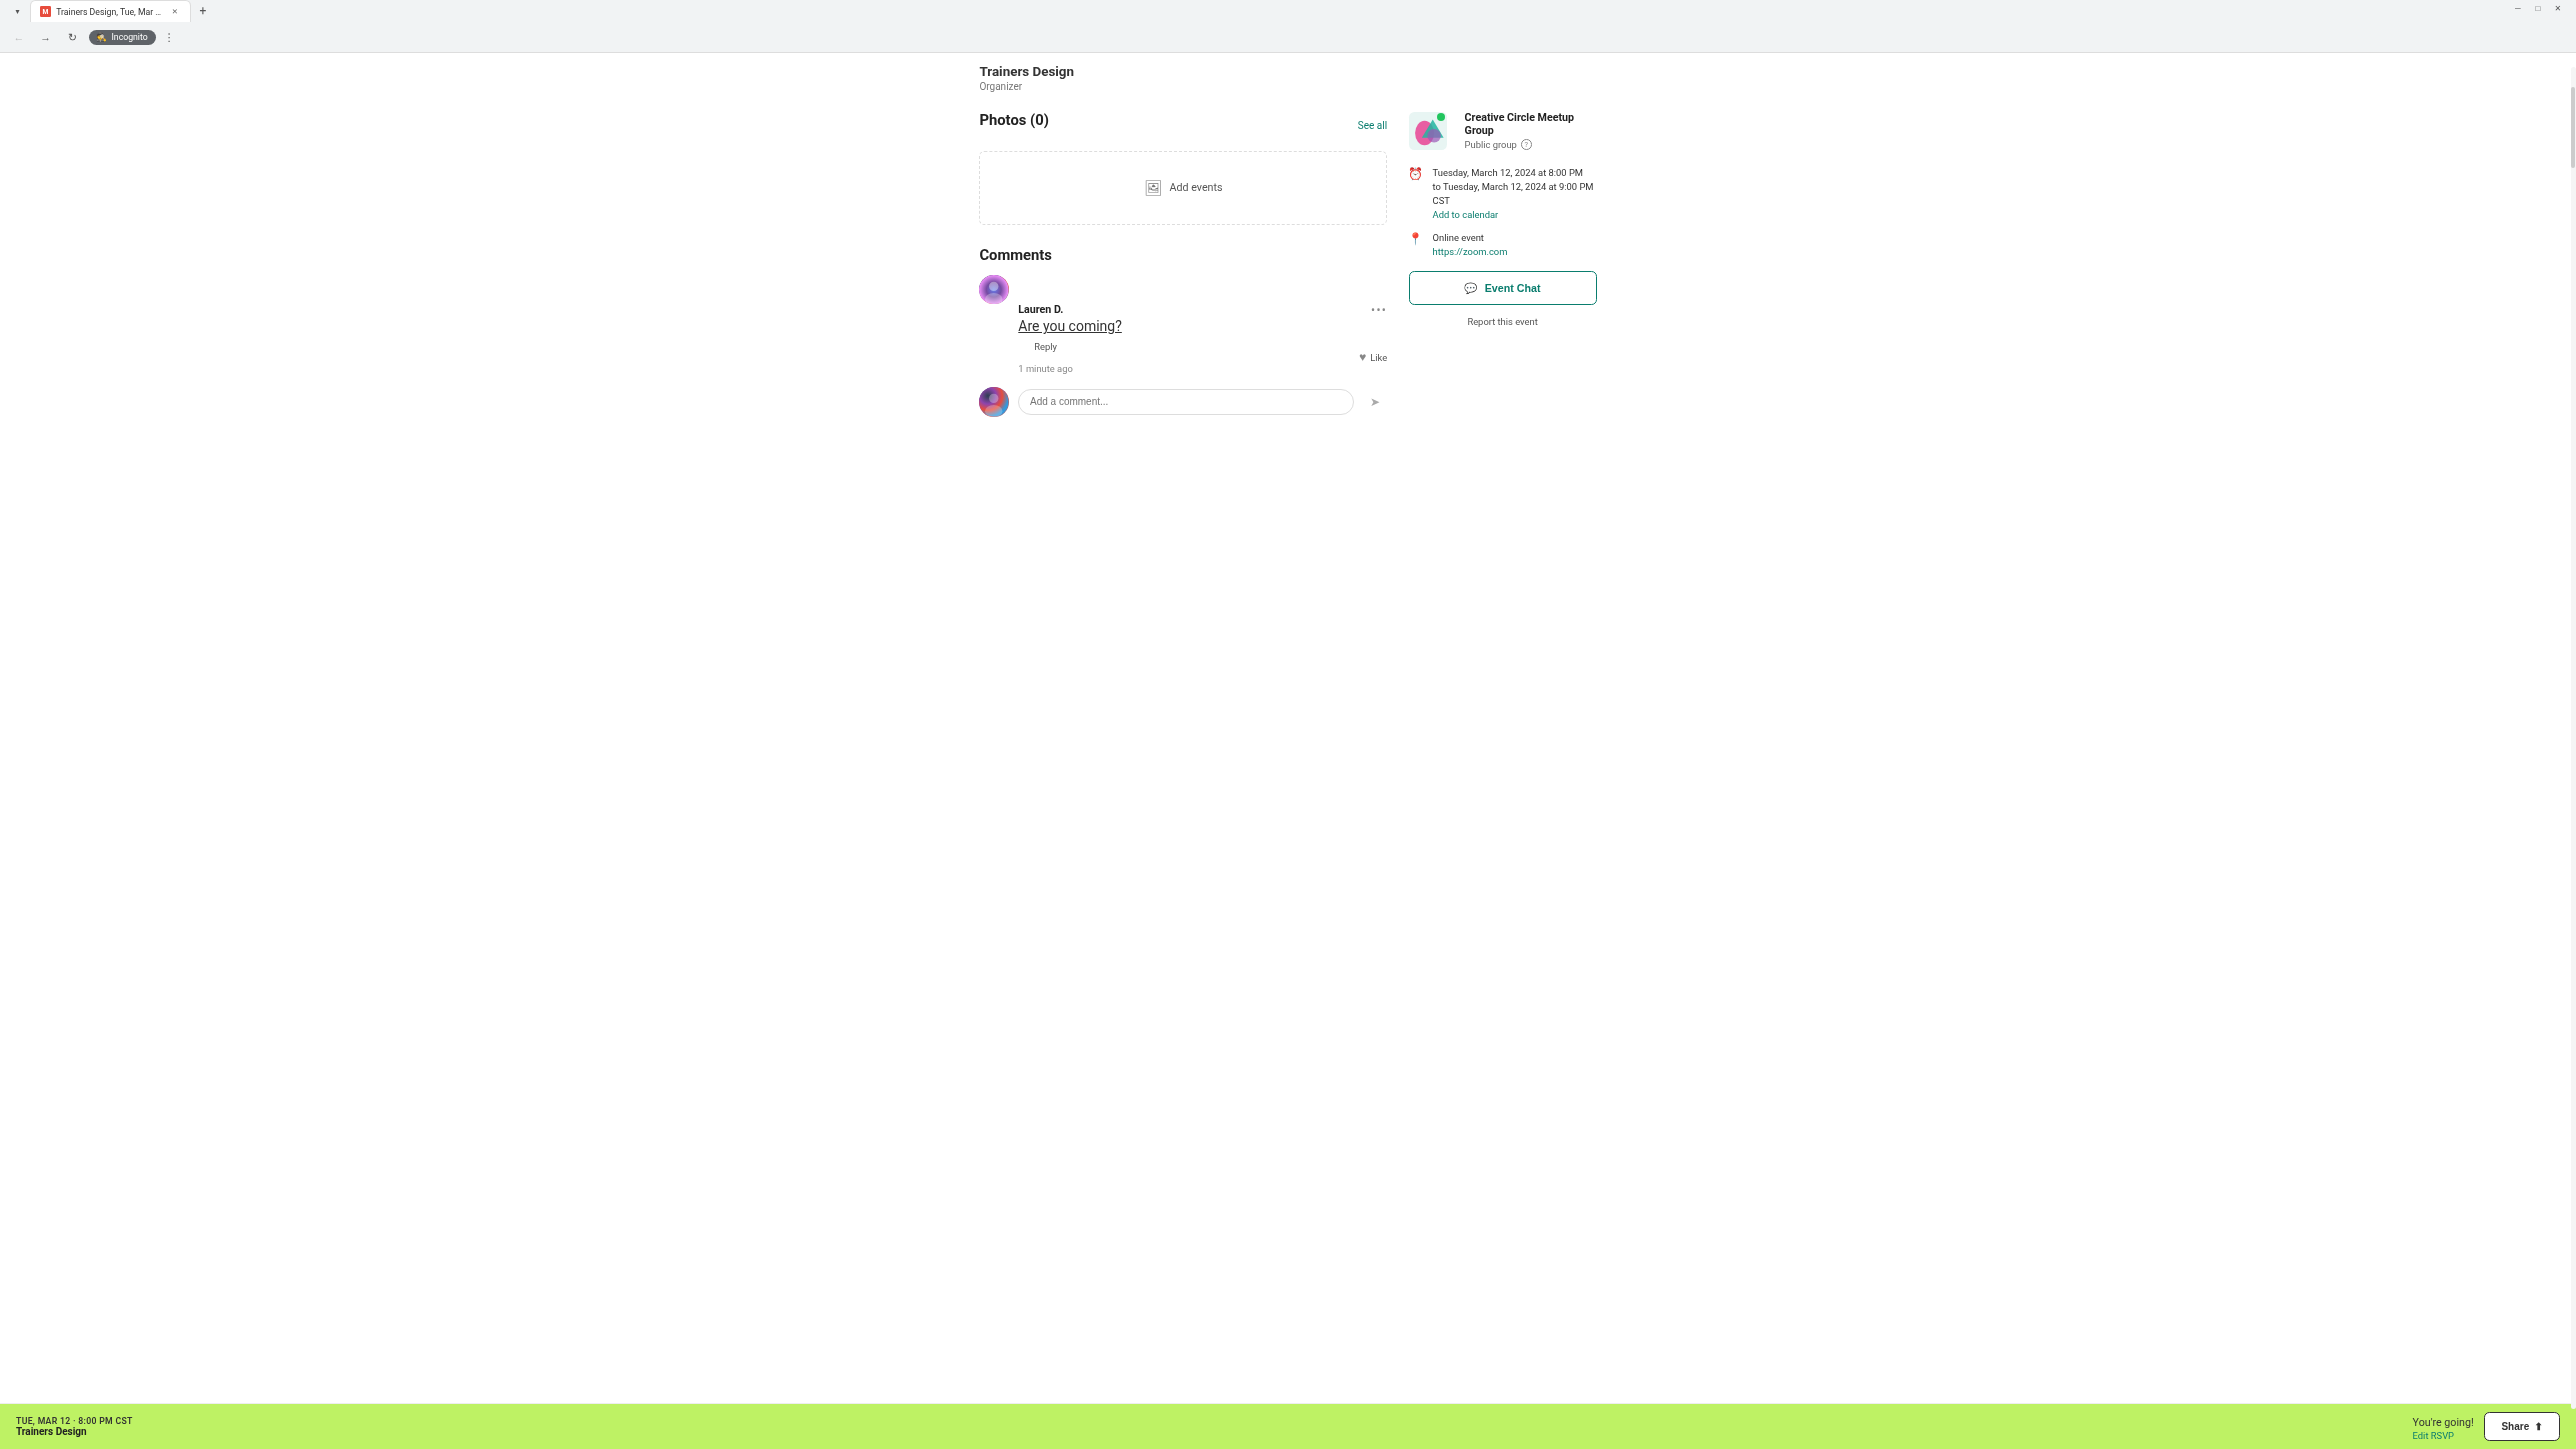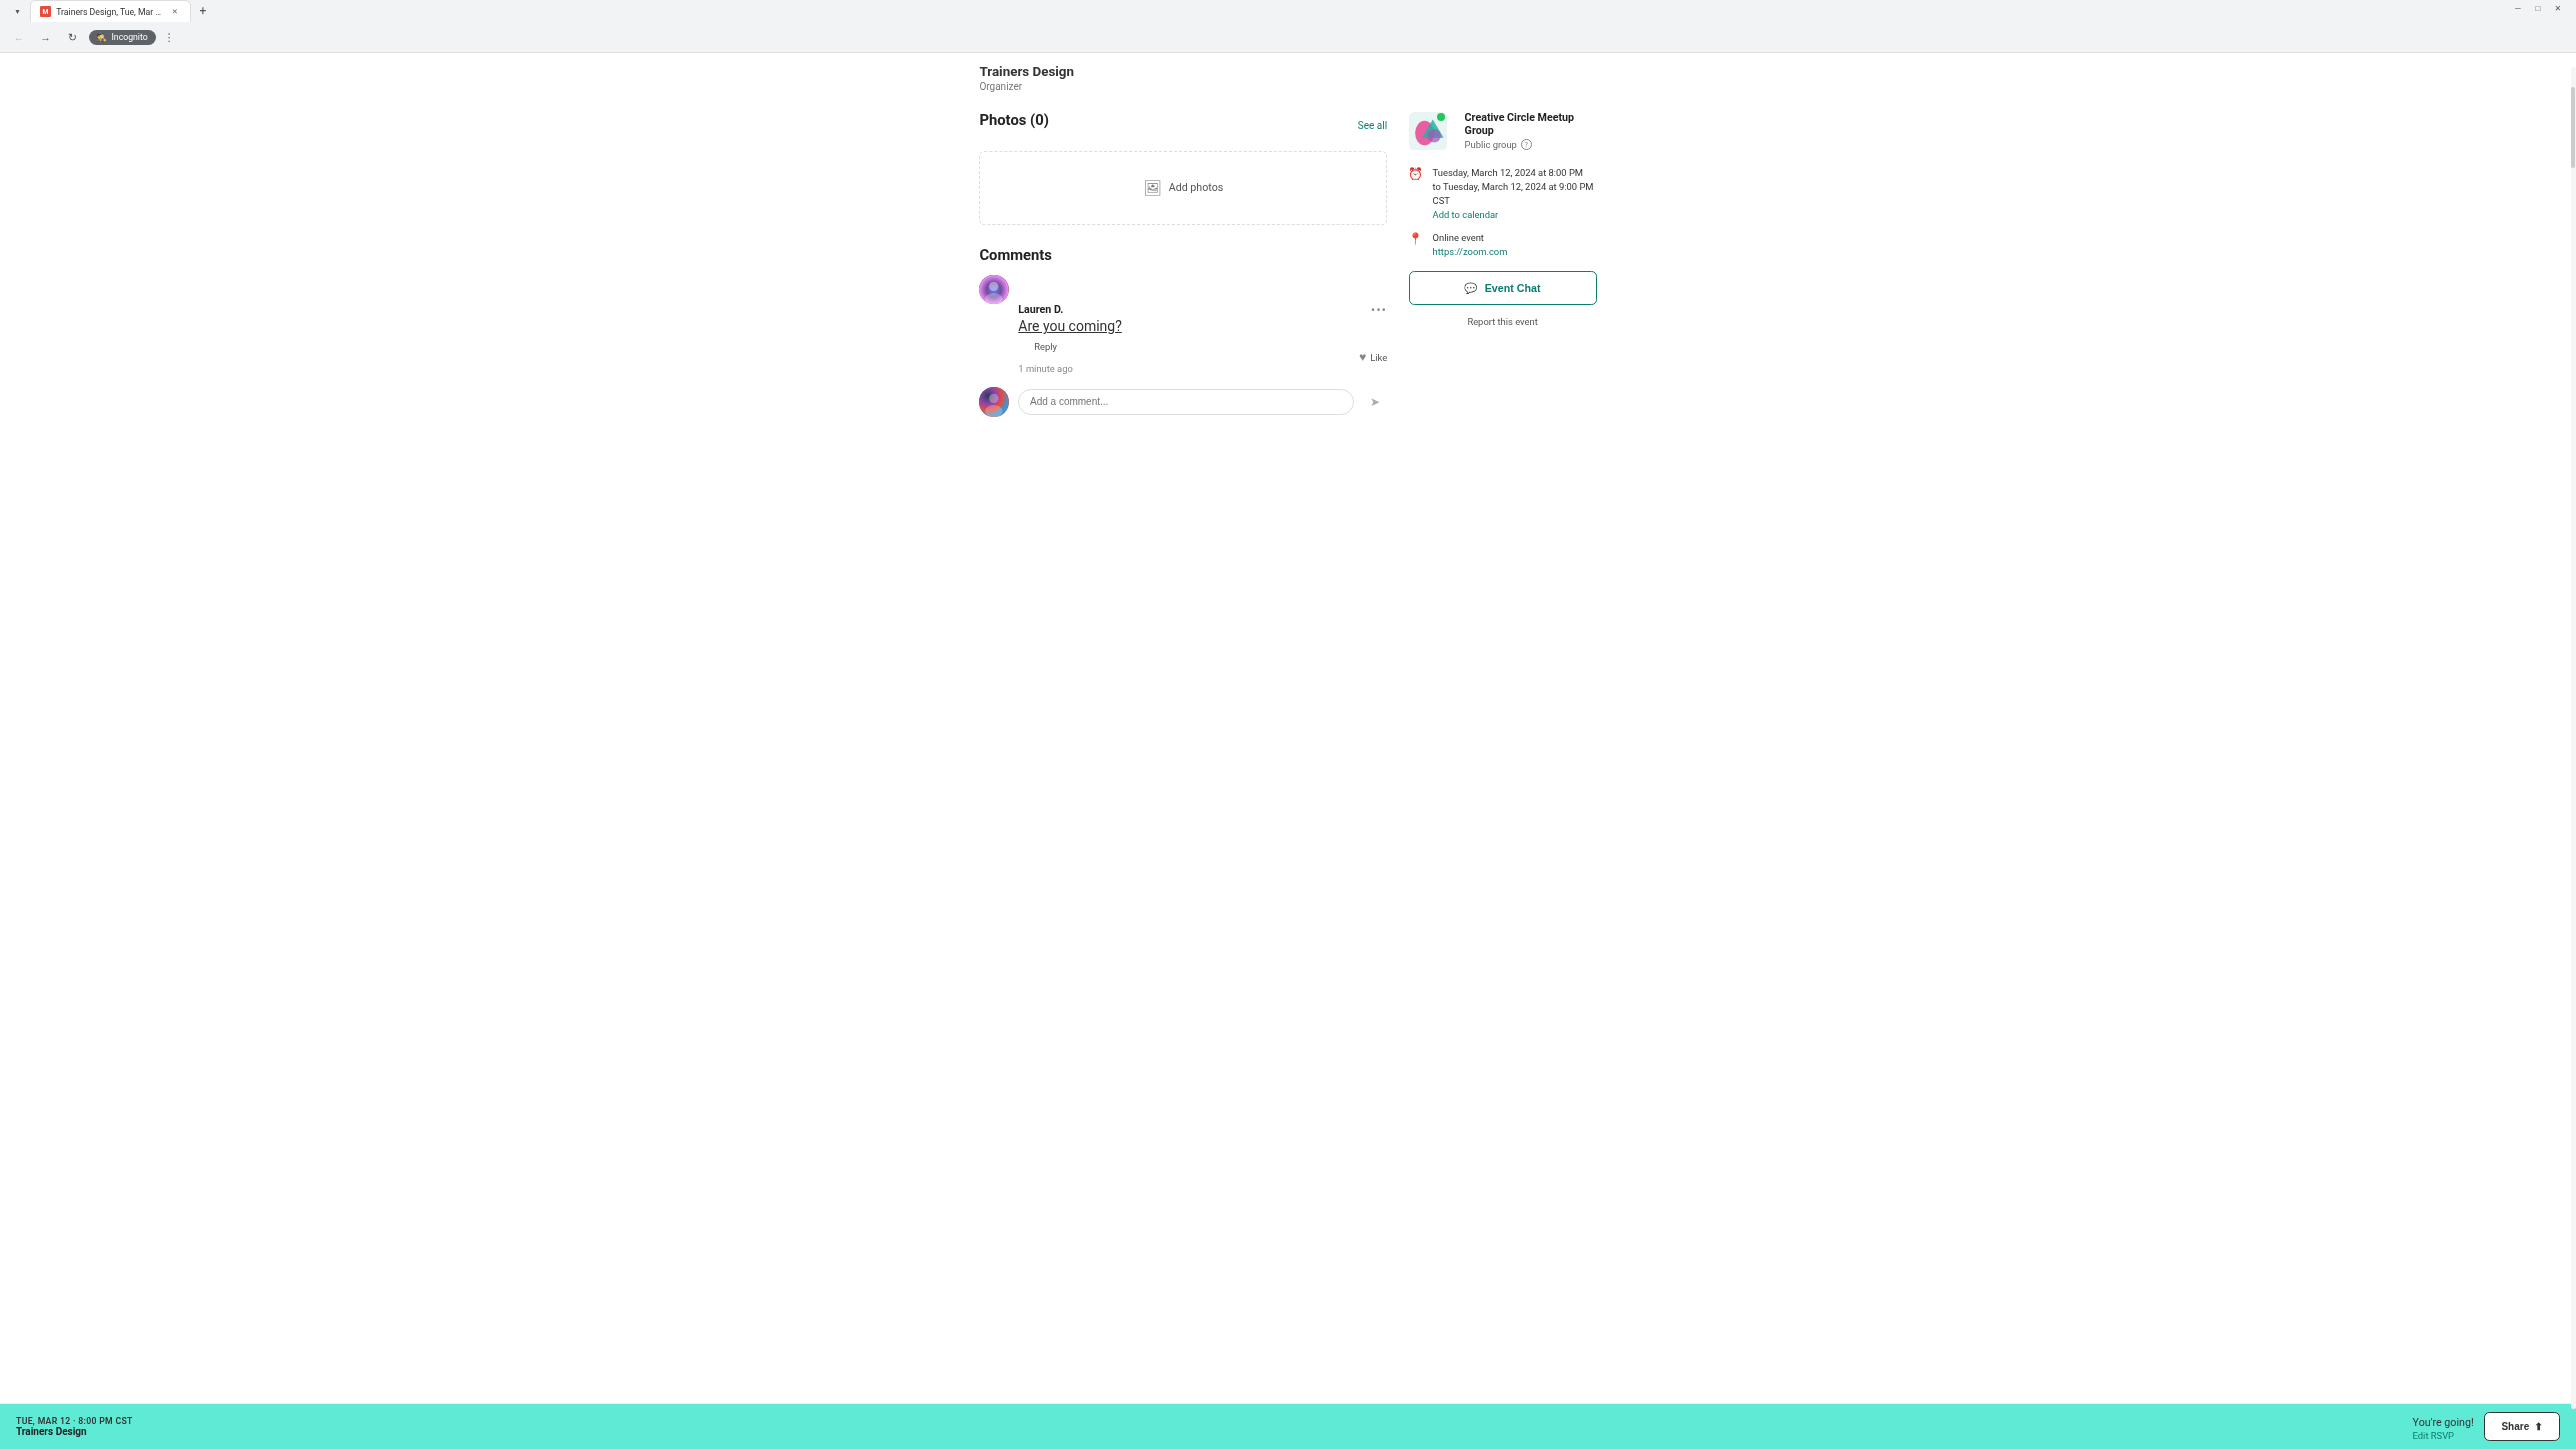--- a/index.html
+++ b/index.html
@@ -485,21 +485,21 @@
       font-size: 9.4px;
       cursor: pointer;
     }
 
     
     .footer-bar {
       position: fixed;
       bottom: 0;
       left: 0;
       right: 0;
-      background: #5eead4;
+      background: #bef264;
       border-top: 0.7px solid #eee;
       padding: 8px 16px;
       display: flex;
       justify-content: space-between;
       align-items: center;
     }
     .footer-event-info {}
     .footer-date {
       font-size: 8.7px;
       font-weight: 600;
@@ -604,21 +604,21 @@
 
     <div class="left-column">
 
       <div class="section-header">
         <div class="section-title">Photos (0)</div>
         <a class="see-all-link">See all</a>
       </div>
       <div class="photos-box">
         <div class="add-photos-content">
           <span class="photo-icon">🖼</span>
-          <span>Add photos</span>
+          <span>Add events</span>
         </div>
       </div>
 
       <div class="comments-section">
         <div class="section-title">Comments</div>
 
         <div class="comment-item">
           <div class="avatar">
             <div class="avatar-inner">
 

